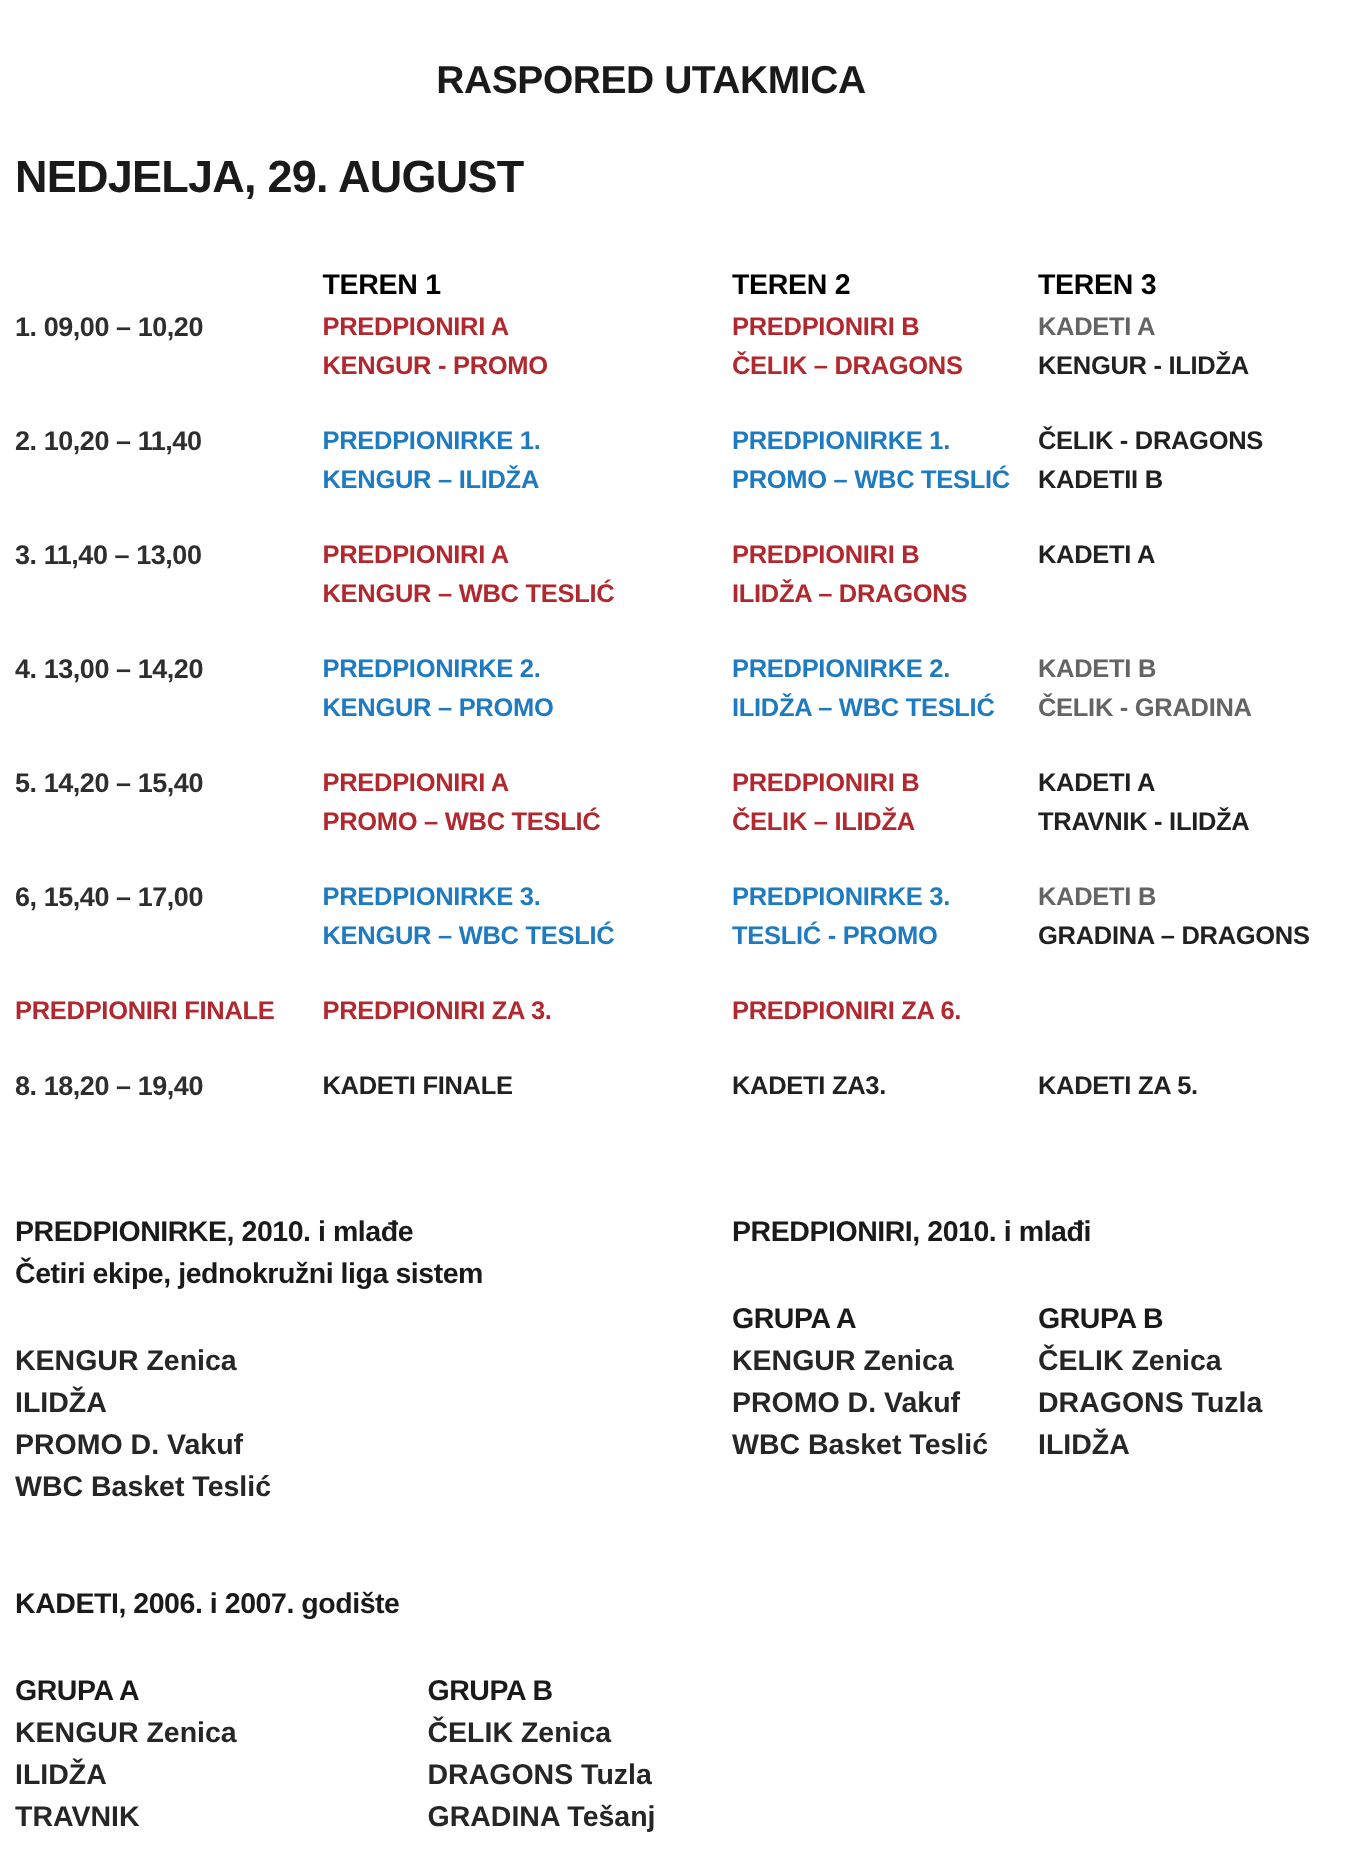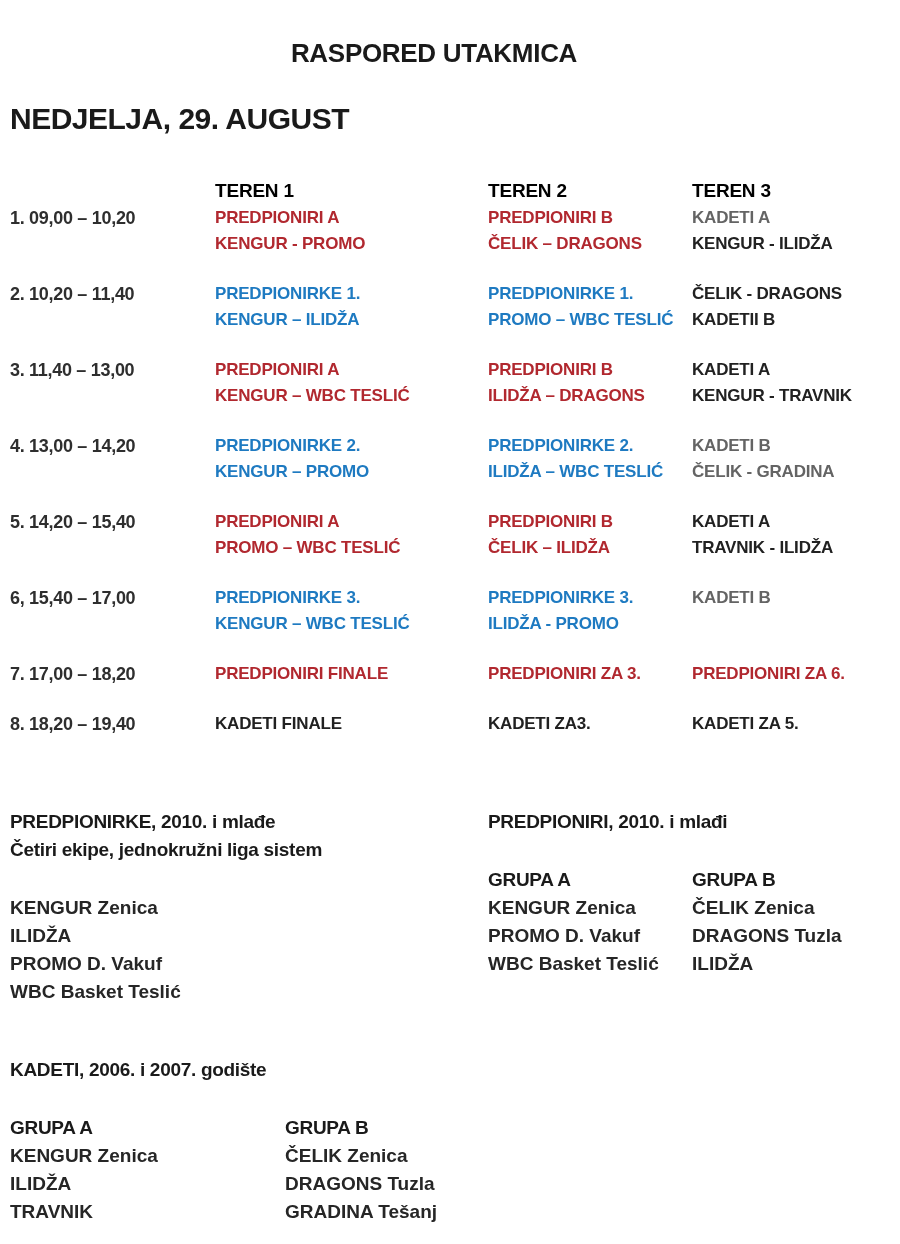--- a/index.html
+++ b/index.html
@@ -129,21 +129,20 @@
       <div class="court">
             <div class="match-line" style="color: rgb(177, 40, 47);">PREDPIONIRI A</div>
             <div class="match-line" style="color: rgb(177, 40, 47);">KENGUR – WBC TESLIĆ</div>
           </div>
       <div class="court">
             <div class="match-line" style="color: rgb(177, 40, 47);">PREDPIONIRI B</div>
             <div class="match-line" style="color: rgb(177, 40, 47);">ILIDŽA – DRAGONS</div>
           </div>
       <div class="court">
             <div class="match-line" style="color: rgb(33, 33, 33);">KADETI A</div>
-            <div class="match-line" style="color: rgb(33, 33, 33);">KENGUR - TRAVNIK</div>
           </div>
     </div>
 
     <div class="srow schedule-row">
       <div class="time">4. 13,00 – 14,20</div>
       <div class="court">
             <div class="match-line" style="color: rgb(30, 122, 193);">PREDPIONIRKE 2.</div>
             <div class="match-line" style="color: rgb(30, 122, 193);">KENGUR – PROMO</div>
           </div>
       <div class="court">
@@ -173,29 +172,29 @@
     </div>
 
     <div class="srow schedule-row">
       <div class="time">6, 15,40 – 17,00</div>
       <div class="court">
             <div class="match-line" style="color: rgb(30, 122, 193);">PREDPIONIRKE 3.</div>
             <div class="match-line" style="color: rgb(30, 122, 193);">KENGUR – WBC TESLIĆ</div>
           </div>
       <div class="court">
             <div class="match-line" style="color: rgb(30, 122, 193);">PREDPIONIRKE 3.</div>
-            <div class="match-line" style="color: rgb(30, 122, 193);">ILIDŽA - PROMO</div>
+            <div class="match-line" style="color: rgb(30, 122, 193);">TESLIĆ - PROMO</div>
           </div>
       <div class="court">
             <div class="match-line" style="color: rgb(100, 100, 100);">KADETI B</div>
-          </div>
-    </div>
-
-    <div class="srow schedule-row">
-      <div class="time">7. 17,00 – 18,20</div>
+            <div class="match-line" style="color: rgb(33, 33, 33);">GRADINA – DRAGONS</div>
+          </div>
+    </div>
+
+    <div class="srow schedule-row">
       <div class="court">
             <div class="match-line" style="color: rgb(177, 40, 47);">PREDPIONIRI FINALE</div>
           </div>
       <div class="court">
             <div class="match-line" style="color: rgb(177, 40, 47);">PREDPIONIRI ZA 3.</div>
           </div>
       <div class="court">
             <div class="match-line" style="color: rgb(177, 40, 47);">PREDPIONIRI ZA 6.</div>
           </div>
     </div>

